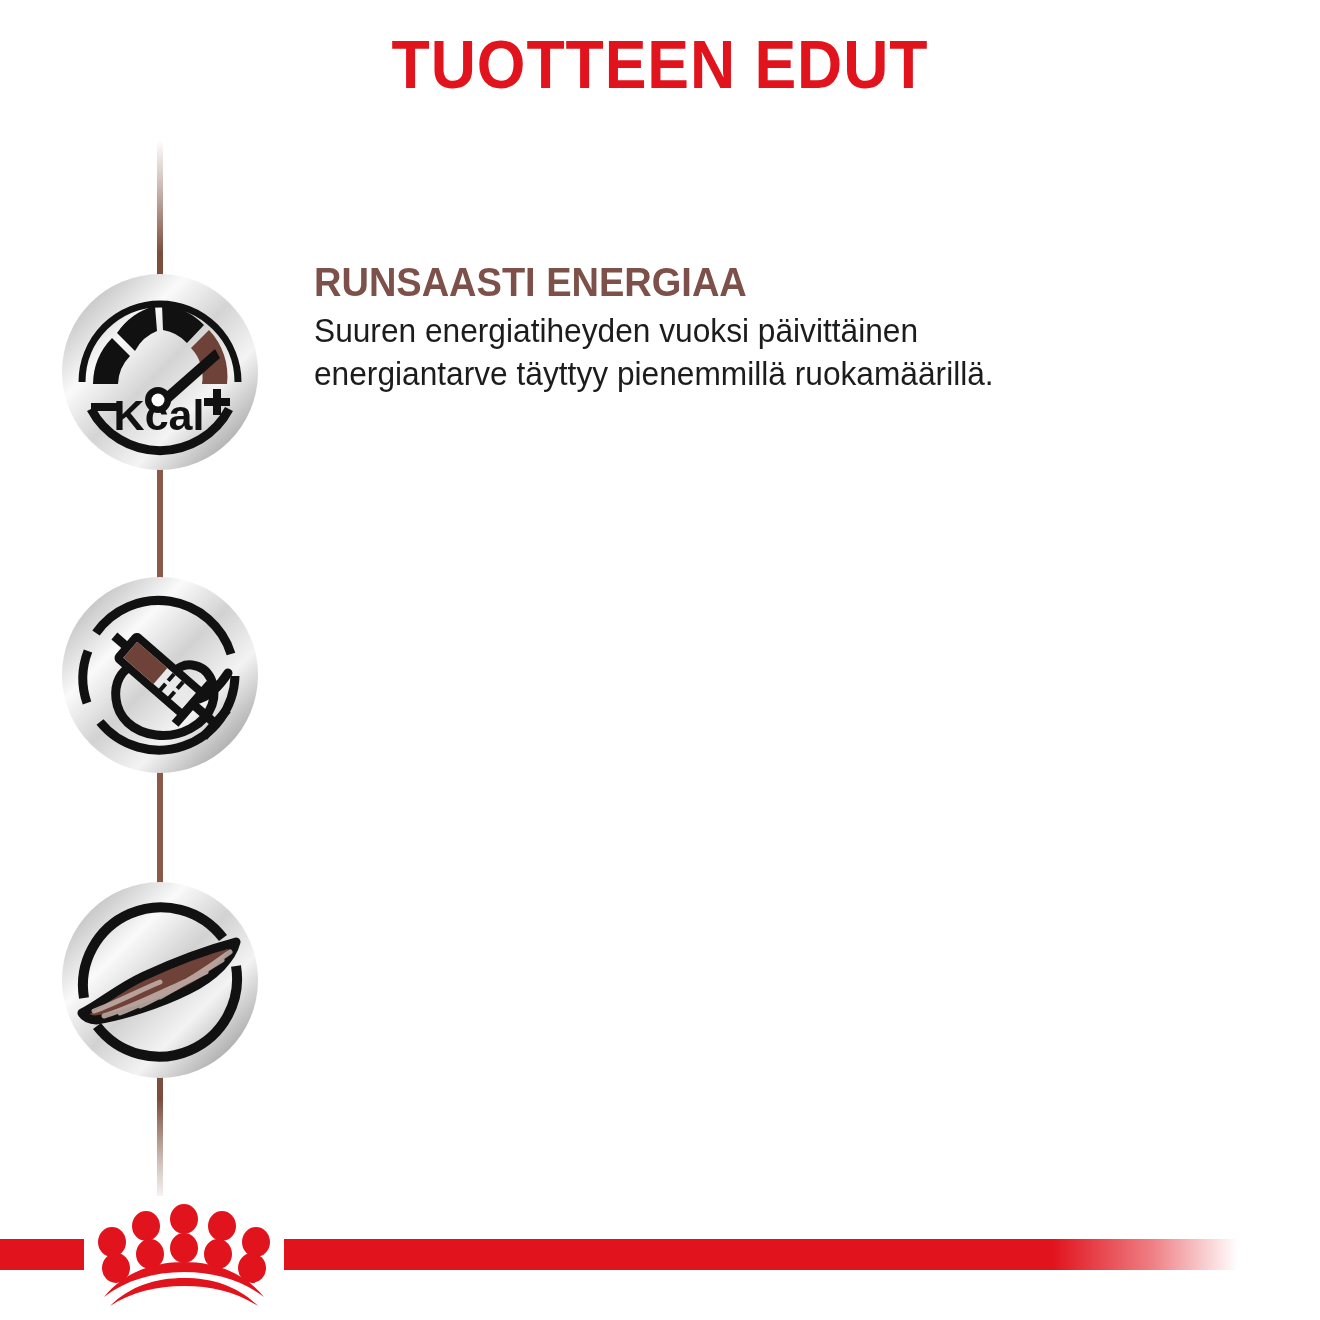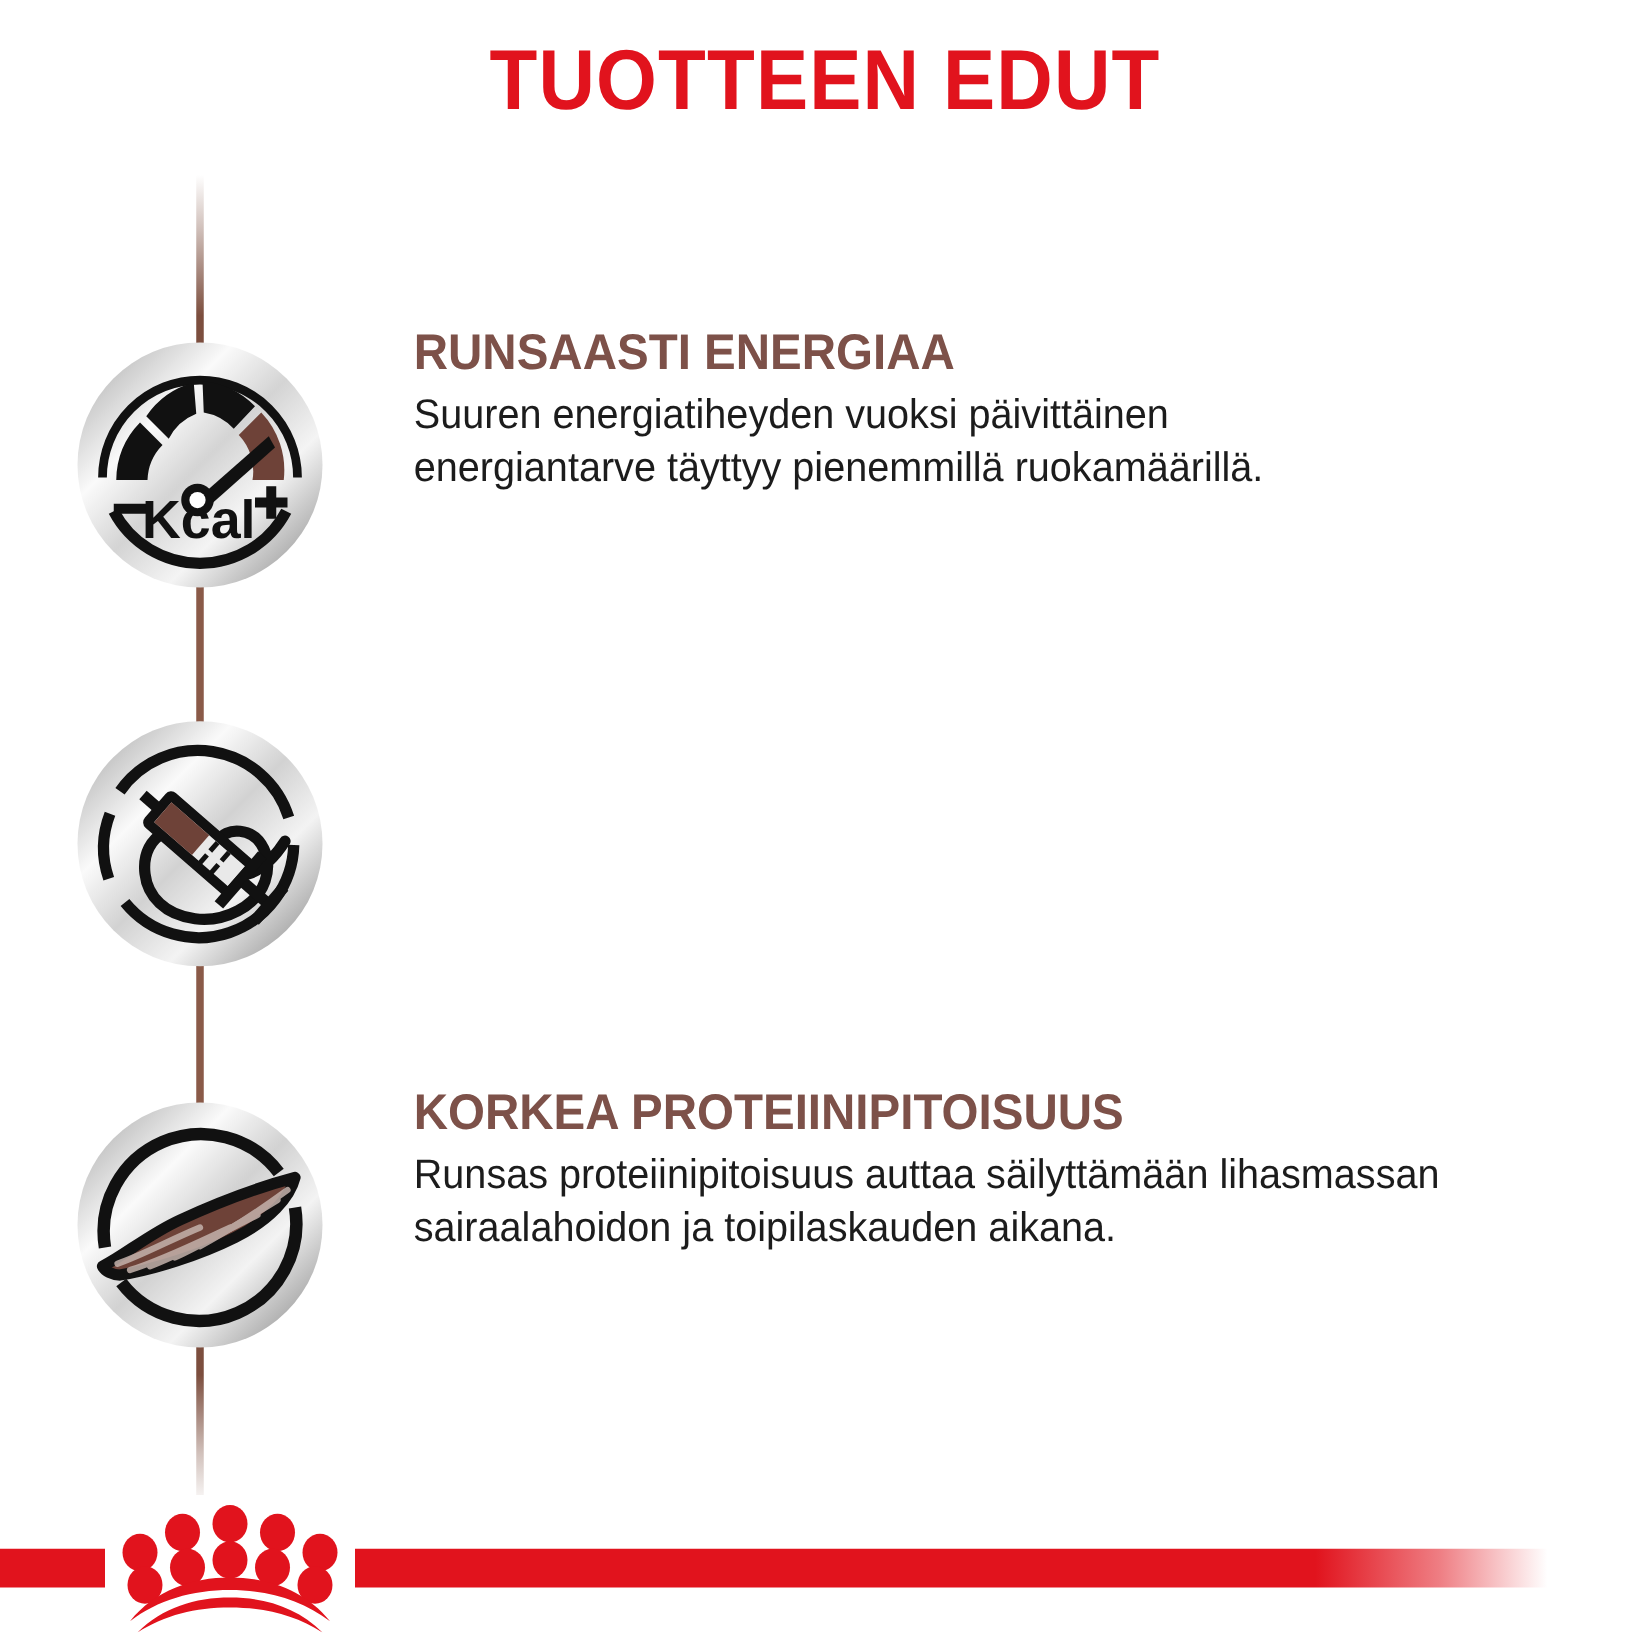--- a/index.html
+++ b/index.html
@@ -76,21 +76,21 @@
     position: absolute;
     left: 60px;
     top: 12px;
     width: 200px;
     height: 200px;
   }
   .icon-badge svg { display: block; width: 200px; height: 200px; }
 
   .benefit-text {
     position: absolute;
-    left: 331px;
+    left: 314px;
     top: 2px;
     width: 975px;
   }
   .benefit-heading {
     color: #7D5149;
     font-family: "Liberation Sans Narrow", "Liberation Sans", sans-serif;
     font-weight: bold;
     font-size: 40px;
     line-height: 1.02;
     letter-spacing: 0px;
@@ -269,27 +269,20 @@
       <g stroke="#C4B2AC" stroke-width="5" fill="none" stroke-linecap="round" opacity="0.85">
         <path d="M34 131 C54 124 76 112 100 102"></path>
         <path d="M44 136 C70 128 98 114 124 102"></path>
         <path d="M60 133 C88 122 118 106 146 92"></path>
         <path d="M80 126 C106 114 136 96 162 80"></path>
         <path d="M100 117 C124 104 148 88 170 72"></path>
       </g>
     </svg>
   </div>
 
-  <div class="benefit-text">
-    <div class="benefit-heading">KORKEA PROTEIINIPITOISUUS</div>
-    <div class="benefit-body">
-      <span>Runsas proteiinipitoisuus auttaa säilyttämään lihasmassan</span>
-      <span>sairaalahoidon ja toipilaskauden aikana.</span>
-    </div>
-  </div>
 </div>
 
 <div class="footer-bar"></div>
 
 <div class="footer-logo">
   <svg viewBox="0 0 200 110" xmlns="http://www.w3.org/2000/svg">
     <g fill="#E1131D">
 
       <ellipse cx="62" cy="30" rx="14" ry="15"></ellipse>
       <ellipse cx="100" cy="23" rx="14" ry="15"></ellipse>

